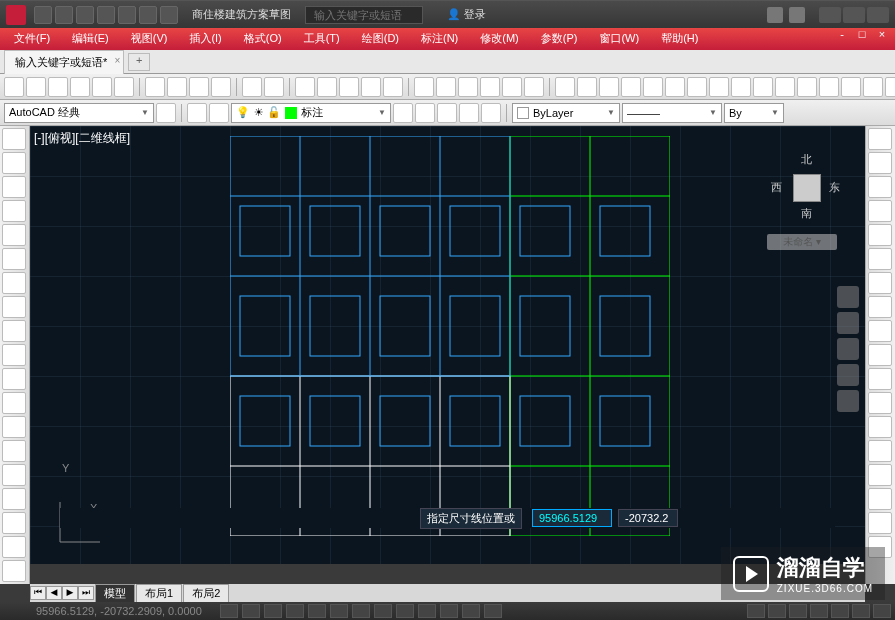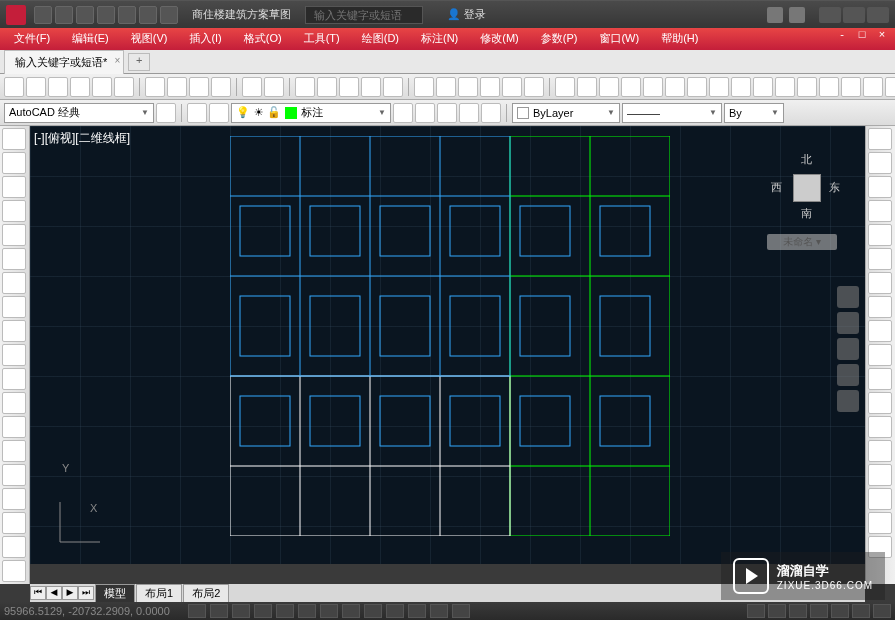--- a/index.html
+++ b/index.html
@@ -84,30 +84,30 @@
 
 
 .bottomtabs { position: absolute; left: 30px; right: 30px; bottom: 18px; height: 18px; background: #d8d8d8; display: flex; align-items: center; }
 .bottomtabs .nav { display: flex; }
 .bottomtabs .nav div { width: 16px; height: 14px; border: 1px solid #999; background: #eee; font-size: 9px; text-align: center; }
 .bottomtabs .tab { padding: 1px 8px; background: #e8e8e8; border: 1px solid #999; margin-left: 1px; }
 .bottomtabs .tab.active { background: #333; color: #fff; }
 
 
 .statusbar { position: absolute; left: 0; right: 0; bottom: 0; height: 18px; background: linear-gradient(#3a3a3a,#2a2a2a); display: flex; align-items: center; color: #aaa; padding: 0 4px; gap: 4px; font-size: 10px; }
-.statusbar .coords { color: #888; width: 180px; }
+.statusbar .coords { color: #888; width: 180px; margin-left: 32px; }
 .statusbar .sbtn { width: 18px; height: 14px; background: #444; border: 1px solid #555; }
 .statusbar .right { margin-left: auto; display: flex; gap: 3px; }
 
 
 .watermark { position: absolute; right: 10px; bottom: 20px; display: flex; align-items: center; gap: 8px; background: rgba(30,30,30,.4); padding: 6px 12px; }
 .watermark .play { width: 36px; height: 36px; border: 2px solid #fff; border-radius: 6px; display: flex; align-items: center; justify-content: center; }
 .watermark .play::after { content: ""; border-left: 12px solid #fff; border-top: 8px solid transparent; border-bottom: 8px solid transparent; margin-left: 3px; }
 .watermark .text { color: #fff; }
-.watermark .text .cn { font-size: 13px; font-weight: bold; }
+.watermark .text .cn { font-size: 22px; font-weight: bold; }
 .watermark .text .en { font-size: 10px; letter-spacing: 1px; }
 </style>
 </head>
 <body>
 
 <div class="titlebar">
   <div class="app-logo"></div>
   <div class="qat">
     <div class="tbtn"></div>
     <div class="tbtn"></div>
@@ -360,20 +360,25 @@
 
   <div class="ucs">
     <svg width="60" height="50">
         <line x1="10" y1="40" x2="10" y2="0" stroke="#888"></line>
         <line x1="10" y1="40" x2="50" y2="40" stroke="#888"></line>
       </svg>
     <span class="y">Y</span>
     <span class="x">X</span>
   </div>
 
+  <div class="cmdarea">
+    <div class="cmd-prompt">指定尺寸线位置或</div>
+    <input class="cmd-input" value="95966.5129" style="">
+    <input class="cmd-input2" value="-20732.2" style="">
+  </div>
 </div>
 
 <div class="bottomtabs">
   <div class="nav">
     <div>⏮</div>
     <div>◀</div>
     <div>▶</div>
     <div>⏭</div>
   </div>
   <div class="tab active">模型</div>

